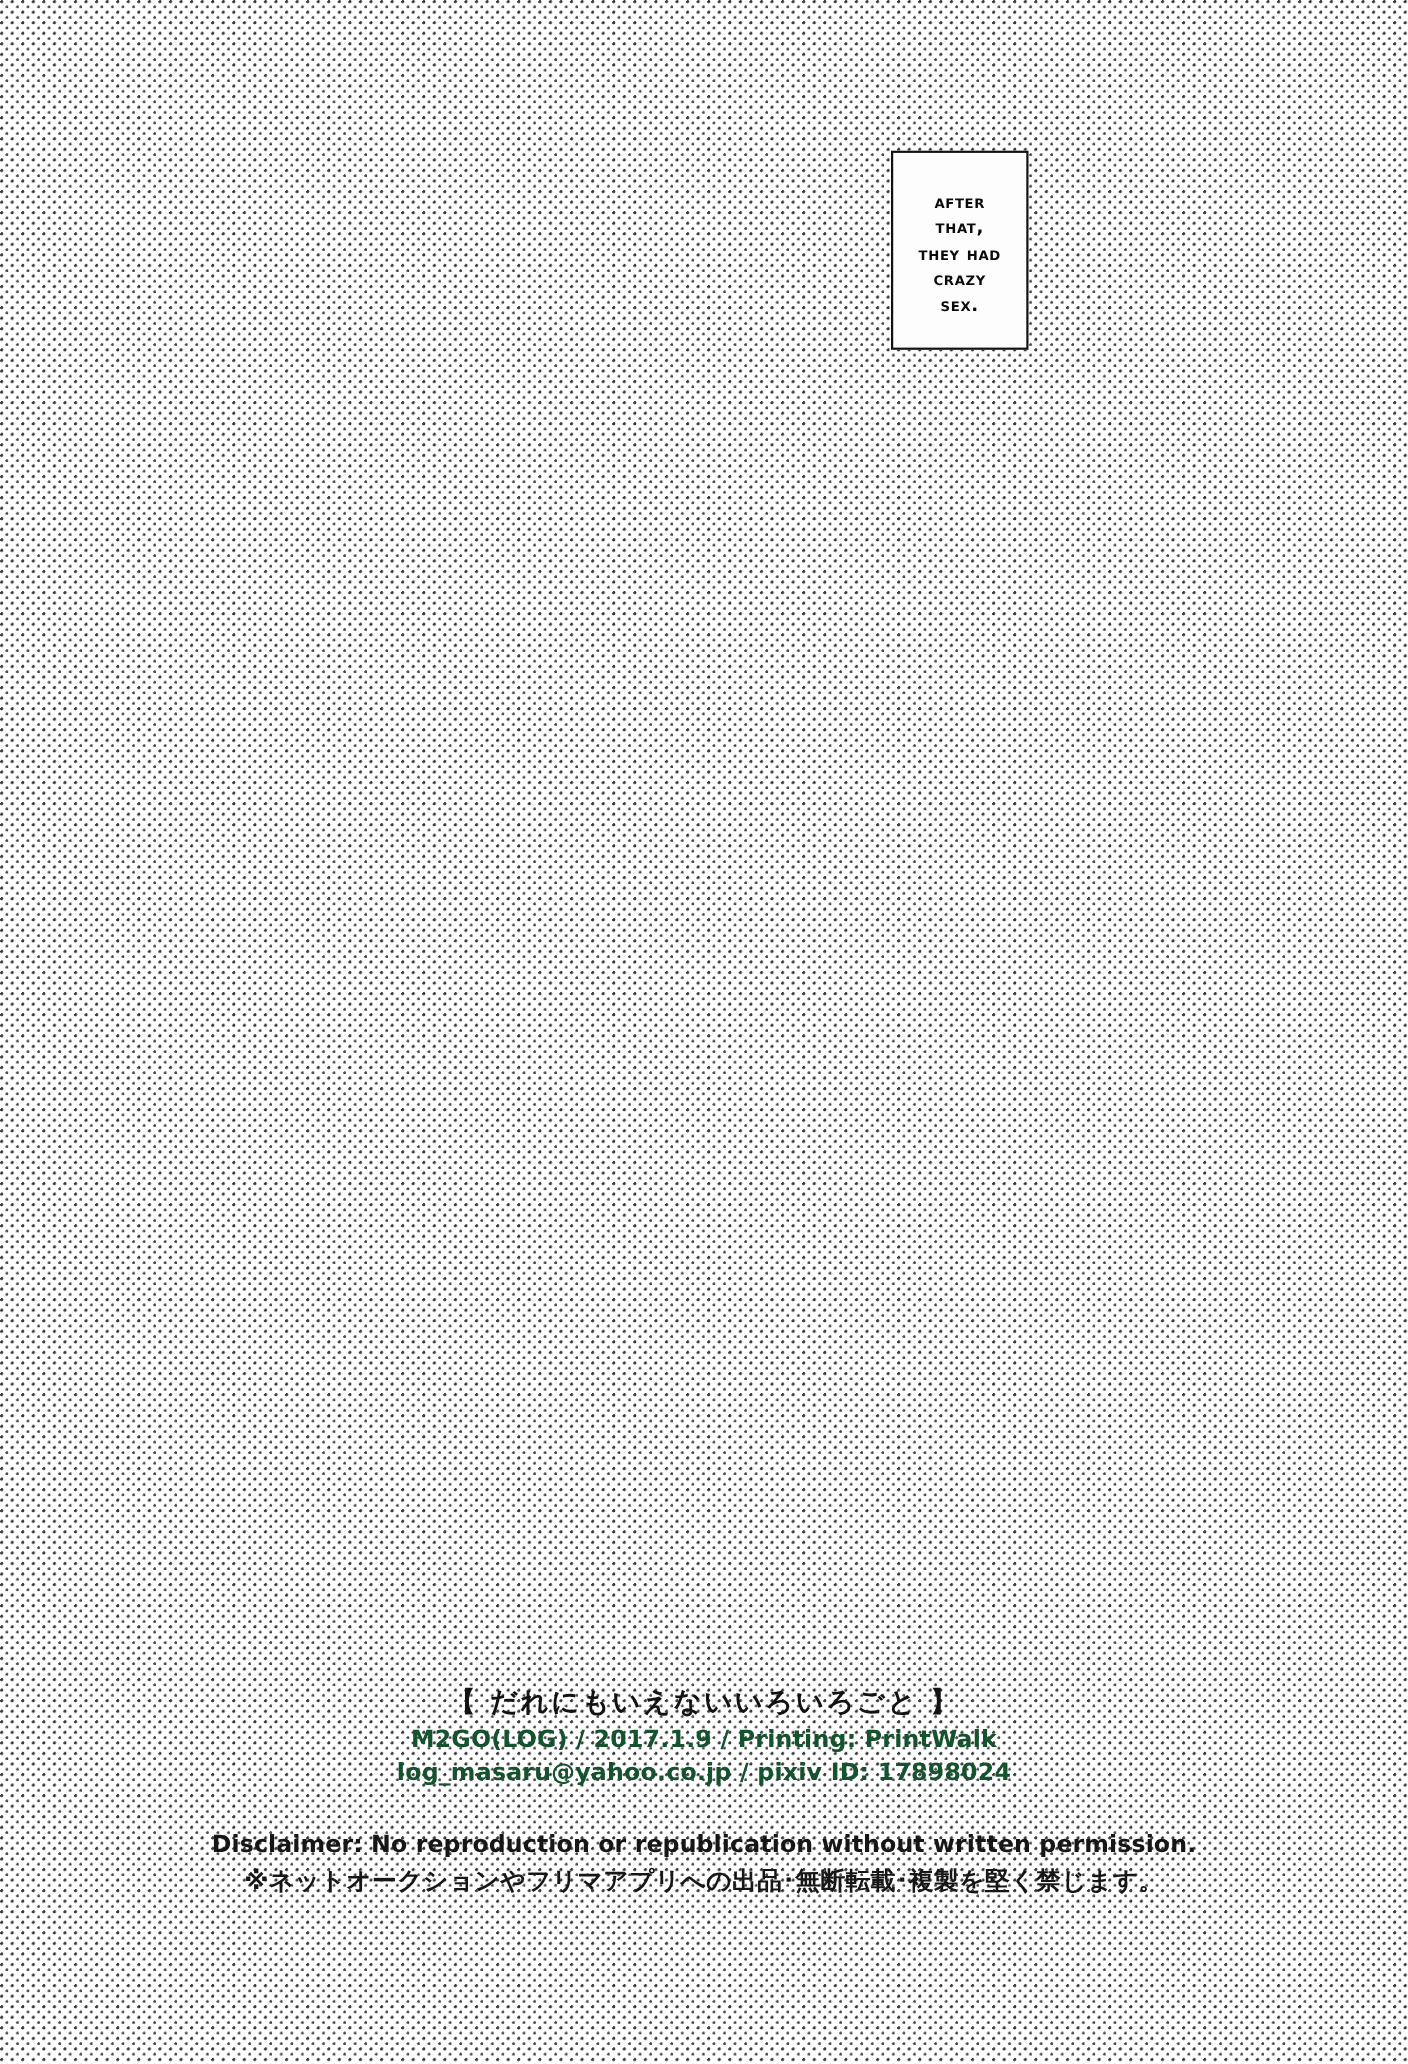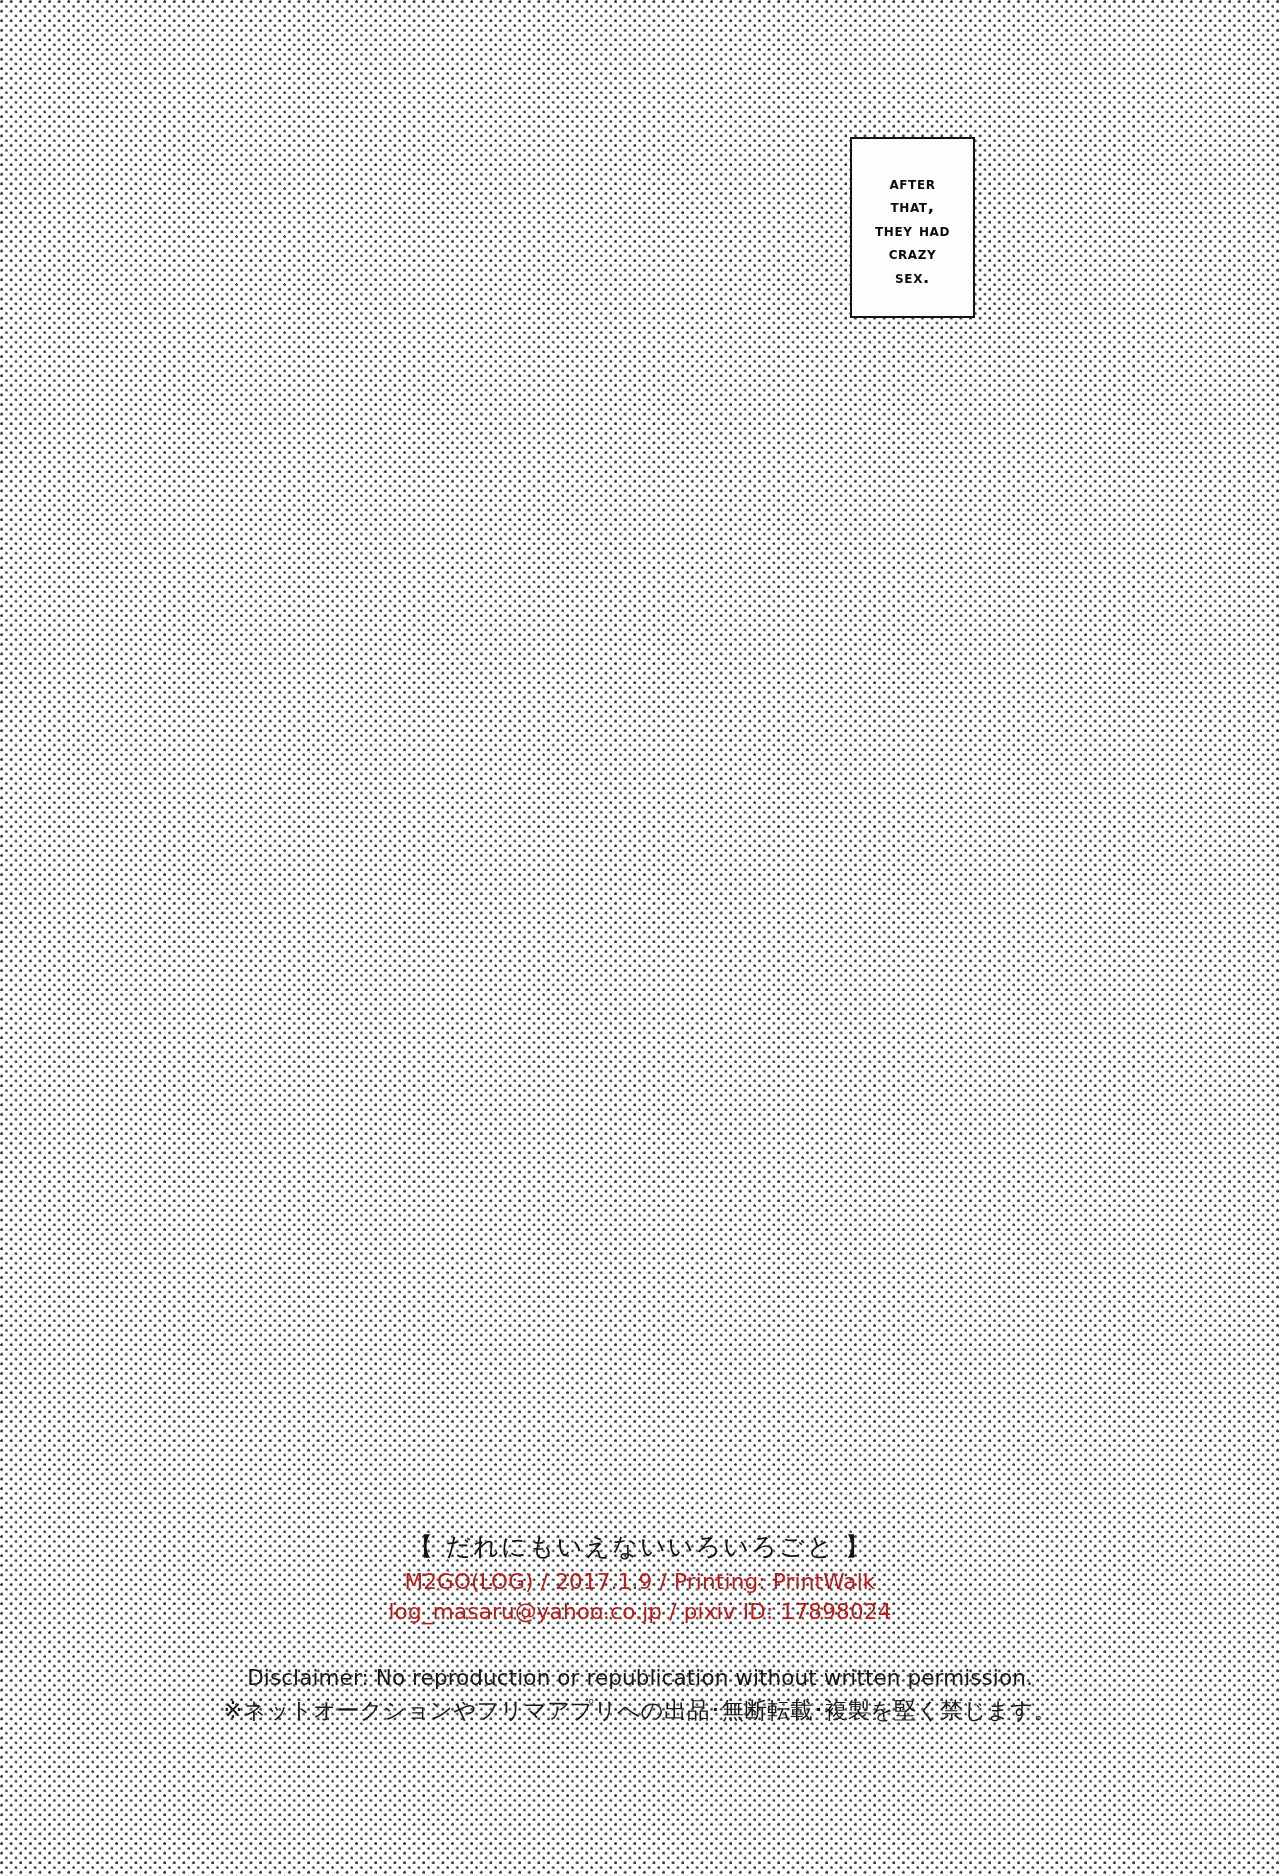--- a/index.html
+++ b/index.html
@@ -39,21 +39,20 @@
     width: 125px;
     height: 181px;
     background: #fdfdfd;
     border: 2px solid #111111;
     box-sizing: border-box;
     display: flex;
     flex-direction: column;
     align-items: center;
     justify-content: center;
     padding: 6px 4px 0 4px;
-    margin-left: 40px;
   }
 
   #caption-box .cap-line {
     font-family: "DejaVu Sans", sans-serif;
     font-weight: 700;
     font-size: 16.5px;
     line-height: 1.42;
     letter-spacing: 0.6px;
     color: #0b0b0b;
     text-align: center;
@@ -63,37 +62,38 @@
   }
 
   
   #colophon {
     position: absolute;
     left: 0;
     right: 0;
     top: 1530px;
     text-align: center;
     color: #141414;
+    font-weight: bold;
   }
 
   #colophon .title-line {
     font-family: "DejaVu Sans", sans-serif;
     font-size: 25px;
     line-height: 1.34;
     letter-spacing: 2.2px;
     color: #121212;
     margin-bottom: 3px;
   }
 
   #colophon .info-line {
     font-family: "DejaVu Sans", sans-serif;
     font-size: 21.5px;
     line-height: 1.42;
     letter-spacing: 0.2px;
-    color: #b91c1c;
+    color: #14532d;
   }
 
   #colophon .gap {
     height: 34px;
   }
 
   #colophon .disclaimer-line {
     font-family: "DejaVu Sans", sans-serif;
     font-size: 21.5px;
     line-height: 1.5;

